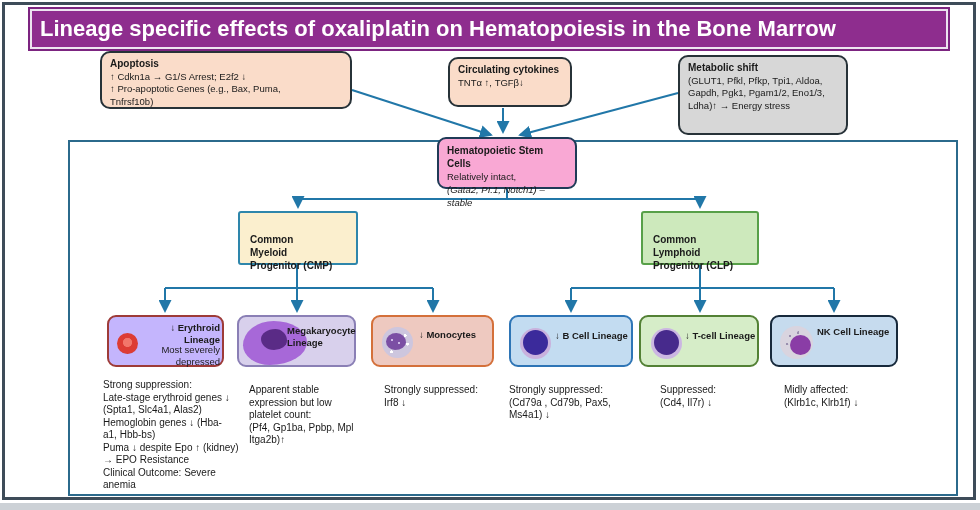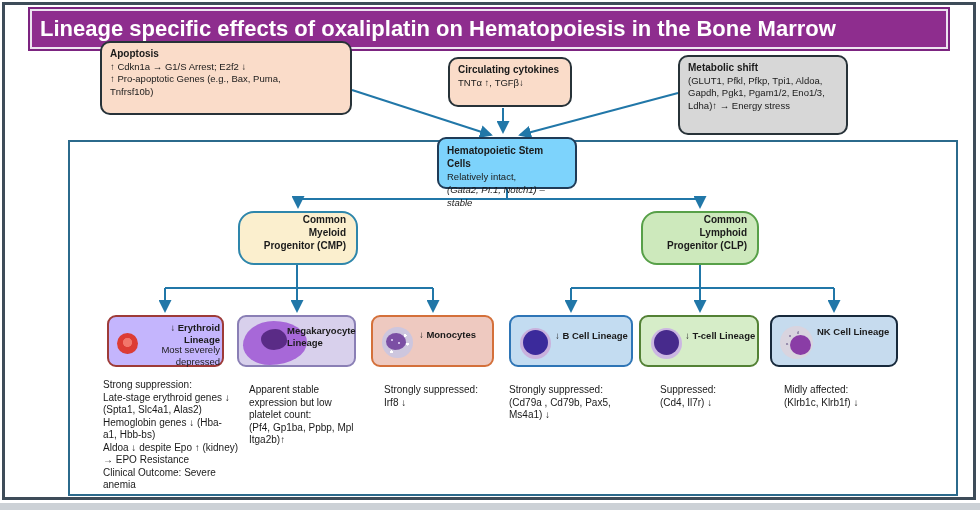--- a/index.html
+++ b/index.html
@@ -13,25 +13,25 @@
                 display:flex;align-items:center;}
   .title-banner span{color:#ffffff;font-size:22px;font-weight:700;padding-left:8px;white-space:nowrap;}
   .inner-rect{position:absolute;left:68px;top:140px;width:890px;height:356px;box-sizing:border-box;
               border:2px solid #2B6A8C;background:transparent;}
   .connectors{position:absolute;left:0;top:0;pointer-events:none;}
   .box{position:absolute;box-sizing:border-box;border-radius:10px;}
   .box-title{font-weight:700;}
   .top-box{background:#FADCC9;border:2px solid #273238;padding:5px 8px;font-size:9.5px;line-height:12.5px;}
   .top-box .box-title{font-size:10px;}
   .metabolic{background:#D7D7D7;}
-  .hsc{left:437px;top:137px;width:140px;height:52px;background:#7dd3fc;border:2px solid #1F3B57;
+  .hsc{left:437px;top:137px;width:140px;height:52px;background:#f9a8d4;border:2px solid #1F3B57;
        padding:5px 8px;font-size:9.5px;line-height:13px;border-radius:9px;}
   .hsc .box-title{font-size:10px;}
   .italic{font-style:italic;}
-  .prog{padding:0 10px;font-size:10px;font-weight:700;line-height:13px;border-radius:16px;text-align:right;}
+  .prog{padding:20px 10px;font-size:10px;font-weight:700;line-height:13px;border-radius:3px;}
   .cmp{left:238px;top:211px;width:120px;height:54px;background:#FBEFCE;border:2px solid #2E86AB;}
   .clp{left:641px;top:211px;width:118px;height:54px;background:#CDE9BC;border:2px solid #57A048;}
   .lin{height:52px;top:315px;border-radius:9px;font-size:9.5px;line-height:11.5px;}
   .lin .lbl{position:absolute;font-weight:700;}
   .lin .sub{position:absolute;font-weight:400;}
   .lin-ery{left:107px;width:117px;background:#c4b5fd;border:2px solid #9E3B38;text-align:right;}
   .lin-meg{left:237px;width:119px;background:#D8D0EC;border:2px solid #8A7FB5;}
   .lin-mon{left:371px;width:123px;background:#EEC9C0;border:2px solid #D4703A;}
   .lin-b{left:509px;width:124px;background:#C3DCF1;border:2px solid #2E75B6;}
   .lin-t{left:639px;width:120px;background:#D6EDC8;border:2px solid #538135;}
@@ -94,21 +94,21 @@
       <path d="M433,288 L433,311" marker-end="url(#arr)"></path>
       <path d="M700,265 L700,288 M571,288 L834,288"></path>
       <path d="M571,288 L571,311" marker-end="url(#arr)"></path>
       <path d="M700,288 L700,311" marker-end="url(#arr)"></path>
       <path d="M834,288 L834,311" marker-end="url(#arr)"></path>
     </g>
   </svg>
 
   <div class="inner-rect"></div>
 
-  <div class="box top-box" style="left:100px;top:41px;width:252px;height:74px;">
+  <div class="box top-box" style="left:100px;top:51px;width:252px;height:58px;">
     <div class="box-title">Apoptosis</div>
     <div>
         <div>↑ Cdkn1a → G1/S Arrest; E2f2 ↓</div>
         <div>↑ Pro-apoptotic Genes (e.g., Bax, Puma,</div>
         <div>Tnfrsf10b)</div>
       </div>
   </div>
 
   <div class="box top-box" style="left:440px;top:57px;width:124px;height:50px;margin-left:8px;">
     <div class="box-title">Circulating cytokines</div>
@@ -182,21 +182,21 @@
     <div class="icon nk-nuc"></div>
     <div class="lbl" style="left:45px;top:9px;width:82px;">NK Cell Lineage</div>
   </div>
 
   <div class="note" style="left:103px;top:379px;width:148px;">
       <div>Strong suppression:</div>
       <div>Late-stage erythroid genes ↓</div>
       <div>(Spta1, Slc4a1, Alas2)</div>
       <div>Hemoglobin genes ↓ (Hba-</div>
       <div>a1, Hbb-bs)</div>
-      <div>Aldoa ↓ despite Epo ↑ (kidney)</div>
+      <div>Puma ↓ despite Epo ↑ (kidney)</div>
       <div>→ EPO Resistance</div>
       <div>Clinical Outcome: Severe</div>
       <div>anemia</div>
     </div>
   <div class="note" style="left:249px;top:384px;width:132px;">
       <div>Apparent stable</div>
       <div>expression but low</div>
       <div>platelet count:</div>
       <div>(Pf4, Gp1ba, Ppbp, Mpl</div>
       <div>Itga2b)↑</div>

